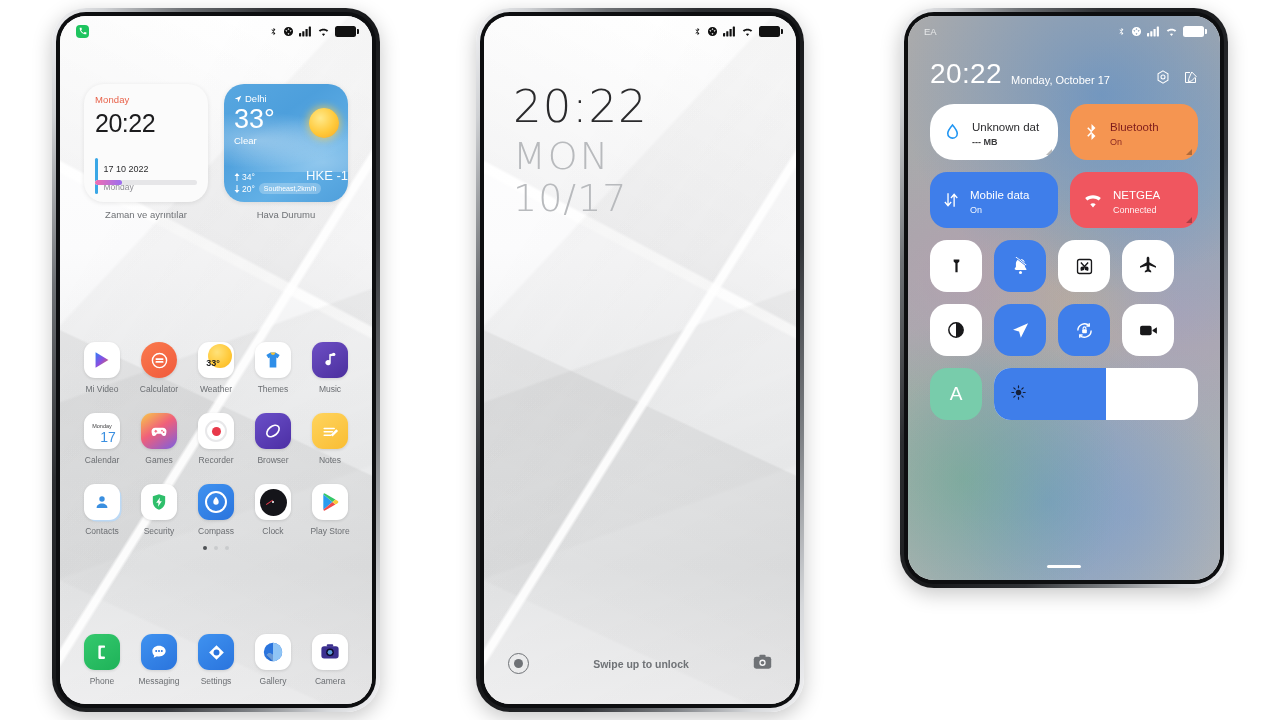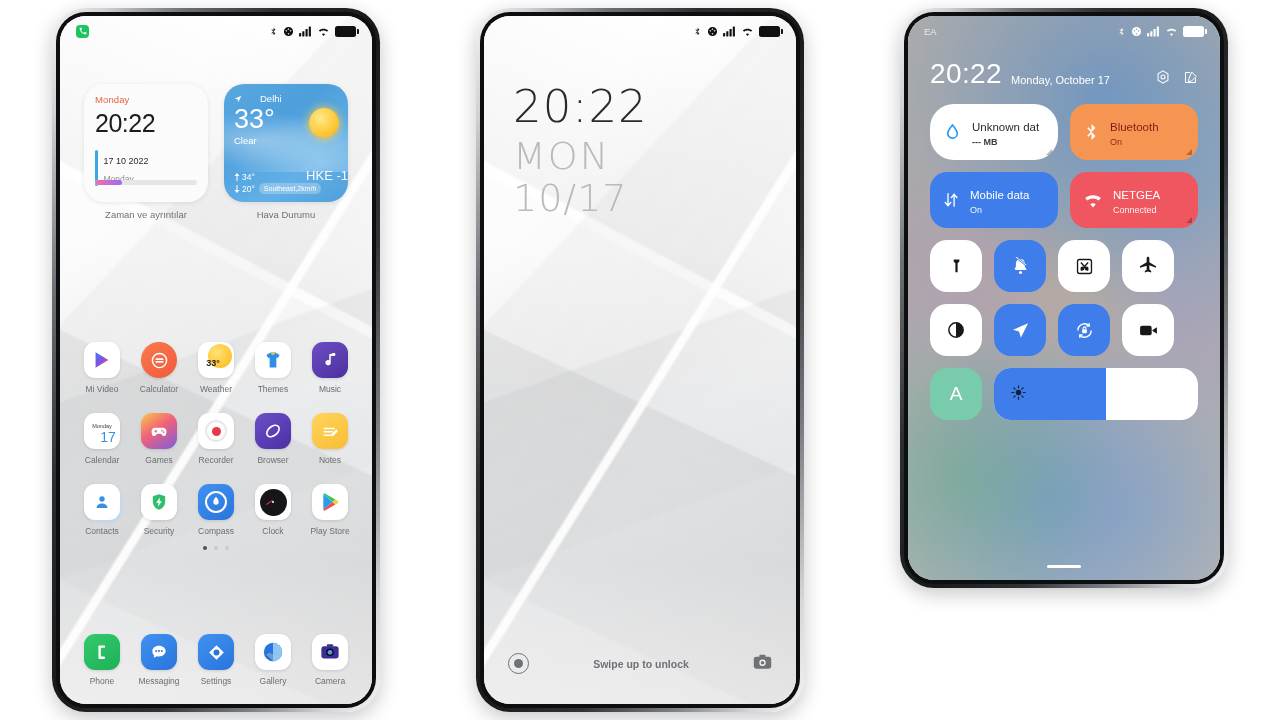--- a/index.html
+++ b/index.html
@@ -97,21 +97,21 @@
     border-radius:20px;
     overflow:hidden; position:relative;
   }
   .clock-card {
     background:#fbfbfb;
     box-shadow:0 1px 5px rgba(0,0,0,.09);
     padding:10px 11px 0 11px;
   }
   .clock-day { font-size:9.5px; color:#e8624a; letter-spacing:.1px; }
   .clock-time { font-size:25px; color:#1c1c1e; letter-spacing:-.5px; margin-top:4px; font-weight:400; }
-  .clock-datebox { display:flex; gap:6px; margin-top:12px; }
+  .clock-datebox { display:flex; gap:6px; margin-top:20px; }
   .clock-bar { width:2.5px; background:#3aa7e6; border-radius:2px; }
   .clock-date { font-size:9px; color:#2c2c2e; line-height:1.35; }
   .clock-sub { font-size:8.5px; color:#8e8e93; line-height:1.35; }
   .clock-prog {
     position:absolute; left:11px; right:11px; bottom:17px;
     height:5px; border-radius:3px; background:#e6e6e8; overflow:hidden;
   }
   .clock-prog > i {
     display:block; height:100%; width:26%;
     background:linear-gradient(90deg,#f06eb0,#9b6ef0);
@@ -124,21 +124,21 @@
     padding:9px 10px;
     box-shadow:0 1px 5px rgba(0,0,0,.09);
     color:#fff;
   }
   .weather-card::before{
     content:""; position:absolute; left:-10%; top:20%;
     width:120%; height:55%;
     background:radial-gradient(ellipse at 30% 50%, rgba(255,255,255,.35), rgba(255,255,255,0) 62%),
                radial-gradient(ellipse at 75% 85%, rgba(255,255,255,.3), rgba(255,255,255,0) 60%);
   }
-  .w-city { font-size:9.5px; display:flex; align-items:center; gap:18px; position:relative; }
+  .w-city { font-size:9.5px; display:flex; align-items:center; gap:3px; position:relative; }
   .w-temp { font-size:27px; line-height:1.05; margin-top:1px; font-weight:400; position:relative; }
   .w-cond { font-size:9.5px; margin-top:2px; position:relative; }
   .sun {
     position:absolute; right:9px; top:24px;
     width:30px; height:30px; border-radius:50%;
     background:radial-gradient(circle at 38% 34%, #ffe98a, #ffc93a 55%, #f7a823 100%);
     box-shadow:0 0 7px 2px rgba(255,206,70,.6);
   }
   .w-bottom { position:absolute; left:10px; right:9px; bottom:8px; }
   .w-hi { font-size:8.5px; display:flex; align-items:center; gap:2px; }

